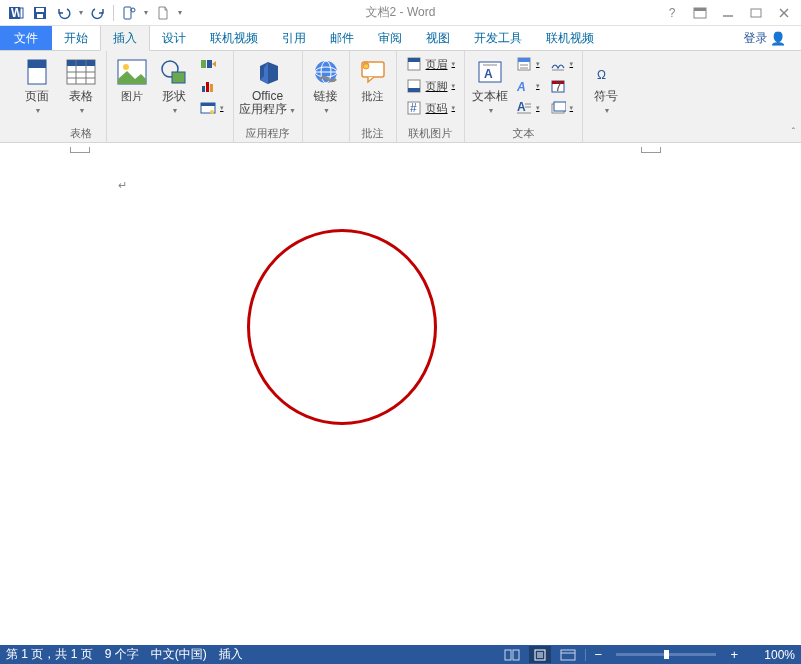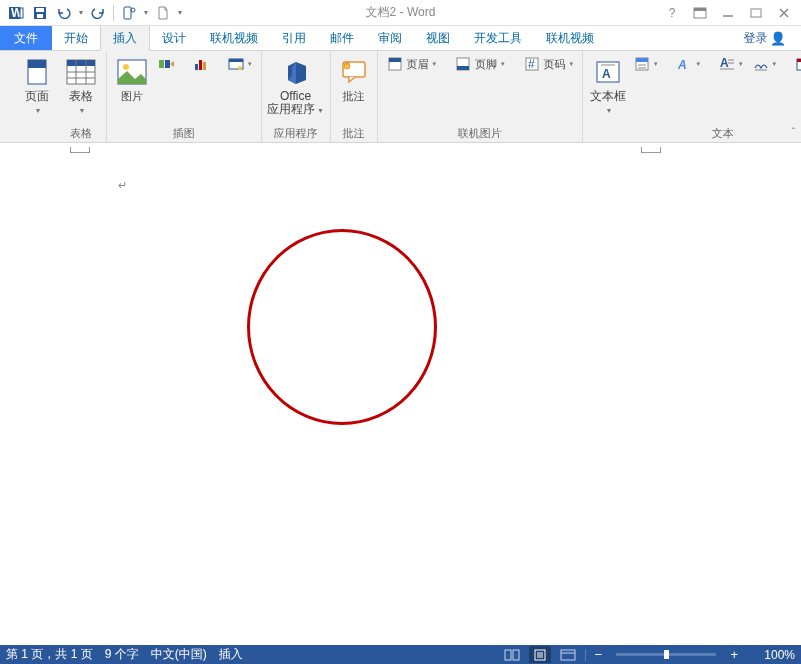--- a/index.html
+++ b/index.html
@@ -25,21 +25,21 @@
 
 .ribbon { height:92px; background:#f1f1f1; border-bottom:1px solid #d4d4d4; display:flex; position:relative; }
 .group { display:flex; flex-direction:column; border-right:1px solid #d9d9d9; padding:2px 5px 0 5px; position:relative; }
 .group-body { flex:1; display:flex; align-items:flex-start; gap:2px; }
 .group-label { height:16px; text-align:center; color:#666; font-size:11px; padding-bottom:1px; display:flex; align-items:center; justify-content:center; gap:4px; }
 .big-btn { width:40px; display:flex; flex-direction:column; align-items:center; padding-top:3px; cursor:pointer; }
 .big-icon { width:32px; height:32px; display:flex; align-items:center; justify-content:center; }
 .big-lbl { font-size:11px; color:#444; text-align:center; line-height:13px; margin-top:2px; white-space:nowrap; }
 .big-lbl .dd { font-size:7px; color:#777; margin-left:2px; }
 .narrow { width:48px; }
-.small-stack { display:flex; flex-direction:row; gap:11px; }
+.small-stack { display:flex; flex-direction:column; gap:0;text-decoration:underline; }
 .small-btn { height:22px; display:flex; align-items:center; padding:0 4px; gap:4px; cursor:pointer; white-space:nowrap; }
 .small-icn { width:16px; height:16px; display:inline-flex; align-items:center; justify-content:center; }
 .small-lbl { font-size:11px; color:#444; }
 .dd-arrow { font-size:7px; color:#777; }
 .collapse-caret { position:absolute; right:6px; bottom:4px; color:#777; font-size:10px; cursor:pointer; }
 
 
 .doc-area { position:absolute; top:143px; left:0; right:0; bottom:19px; background:#fff; overflow:hidden; }
 .page-tab-l { position:absolute; top:4px; left:70px; width:20px; height:6px; border:1px solid #999; border-top:none; }
 .page-tab-r { position:absolute; top:4px; right:140px; width:20px; height:6px; border:1px solid #999; border-top:none; }
@@ -190,20 +190,29 @@
       <div class="big-btn">
         <div class="big-icon">
           <svg width="30" height="26">
               <rect x="1" y="1" width="28" height="24" fill="#fff" stroke="#2a579a"></rect>
               <circle cx="9" cy="8" r="3" fill="#f9c846"></circle>
               <path d="M1 20 L10 12 L18 20 L24 15 L29 20 L29 25 L1 25 Z" fill="#6aa84f"></path>
             </svg>
         </div>
         <div class="big-lbl">图片</div>
       </div>
+      <div class="big-btn">
+        <div class="big-icon">
+          <svg width="28" height="28">
+              <circle cx="10" cy="11" r="8" fill="none" stroke="#2a579a" stroke-width="1.5"></circle>
+              <rect x="12" y="14" width="13" height="11" fill="#6aa84f" stroke="#2a579a"></rect>
+            </svg>
+        </div>
+        <div class="big-lbl"><span>形状</span><br><span class="dd">▼</span></div>
+      </div>
       <div class="small-stack">
         <div class="small-btn">
             <span class="small-icn">
               <svg width="16" height="16">
                 <rect x="1" y="4" width="5" height="8" fill="#6aa84f"></rect>
                 <rect x="7" y="4" width="5" height="8" fill="#2a579a"></rect>
                 <path d="M12 8 L16 5 L16 11 Z" fill="#e69138"></path>
               </svg>
             </span>
           </div>
@@ -221,39 +230,55 @@
               <svg width="16" height="16">
                 <rect x="1" y="3" width="14" height="10" fill="#fff" stroke="#2a579a"></rect>
                 <rect x="1" y="3" width="14" height="3" fill="#2a579a"></rect>
                 <circle cx="12" cy="12" r="2" fill="#f9c846"></circle>
               </svg>
             </span>
             <span class="dd-arrow">▾</span>
           </div>
       </div>
     </div>
-    <div class="group-label">插图</div>
   </div>
 
   <div class="group">
     <div class="group-body">
       <div class="big-btn" style="width:58px">
         <div class="big-icon">
           <svg width="28" height="28">
               <path d="M14 4 L24 8 L24 22 L14 26 L6 22 L6 8 Z" fill="#2a579a"></path>
               <path d="M14 4 L14 26 L6 22 L10 18 L10 10 Z" fill="#4472c4"></path>
             </svg>
         </div>
         <div class="big-lbl"><span>Office</span><br><span>应用程序</span><span class="dd">▼</span></div>
       </div>
     </div>
     <div class="group-label">应用程序</div>
   </div>
 
 
+  <div class="group">
+    <div class="group-body">
+      <div class="big-btn" style="width:36px">
+        <div class="big-icon">
+          <svg width="26" height="26">
+              <circle cx="13" cy="13" r="11" fill="#4a86e8"></circle>
+              <ellipse cx="13" cy="13" rx="11" ry="5" fill="none" stroke="#fff"></ellipse>
+              <ellipse cx="13" cy="13" rx="5" ry="11" fill="none" stroke="#fff"></ellipse>
+              <line x1="2" y1="13" x2="24" y2="13" stroke="#fff"></line>
+              <path d="M7 20 Q11 16 15 20 Q19 24 23 20" fill="none" stroke="#888" stroke-width="2.5"></path>
+            </svg>
+        </div>
+        <div class="big-lbl"><span>链接</span><br><span class="dd">▼</span></div>
+      </div>
+    </div>
+    <div class="group-label">&nbsp;</div>
+  </div>
 
   <div class="group">
     <div class="group-body">
       <div class="big-btn" style="width:36px">
         <div class="big-icon">
           <svg width="26" height="24">
               <rect x="2" y="2" width="22" height="15" rx="2" fill="#fff" stroke="#e69138" stroke-width="1.5"></rect>
               <path d="M8 17 L8 22 L14 17" fill="#fff" stroke="#e69138" stroke-width="1.5"></path>
               <circle cx="6" cy="6" r="3" fill="#f9c846" stroke="#e69138"></circle>
               <line x1="4" y1="2" x2="8" y2="2" stroke="#e69138"></line>

